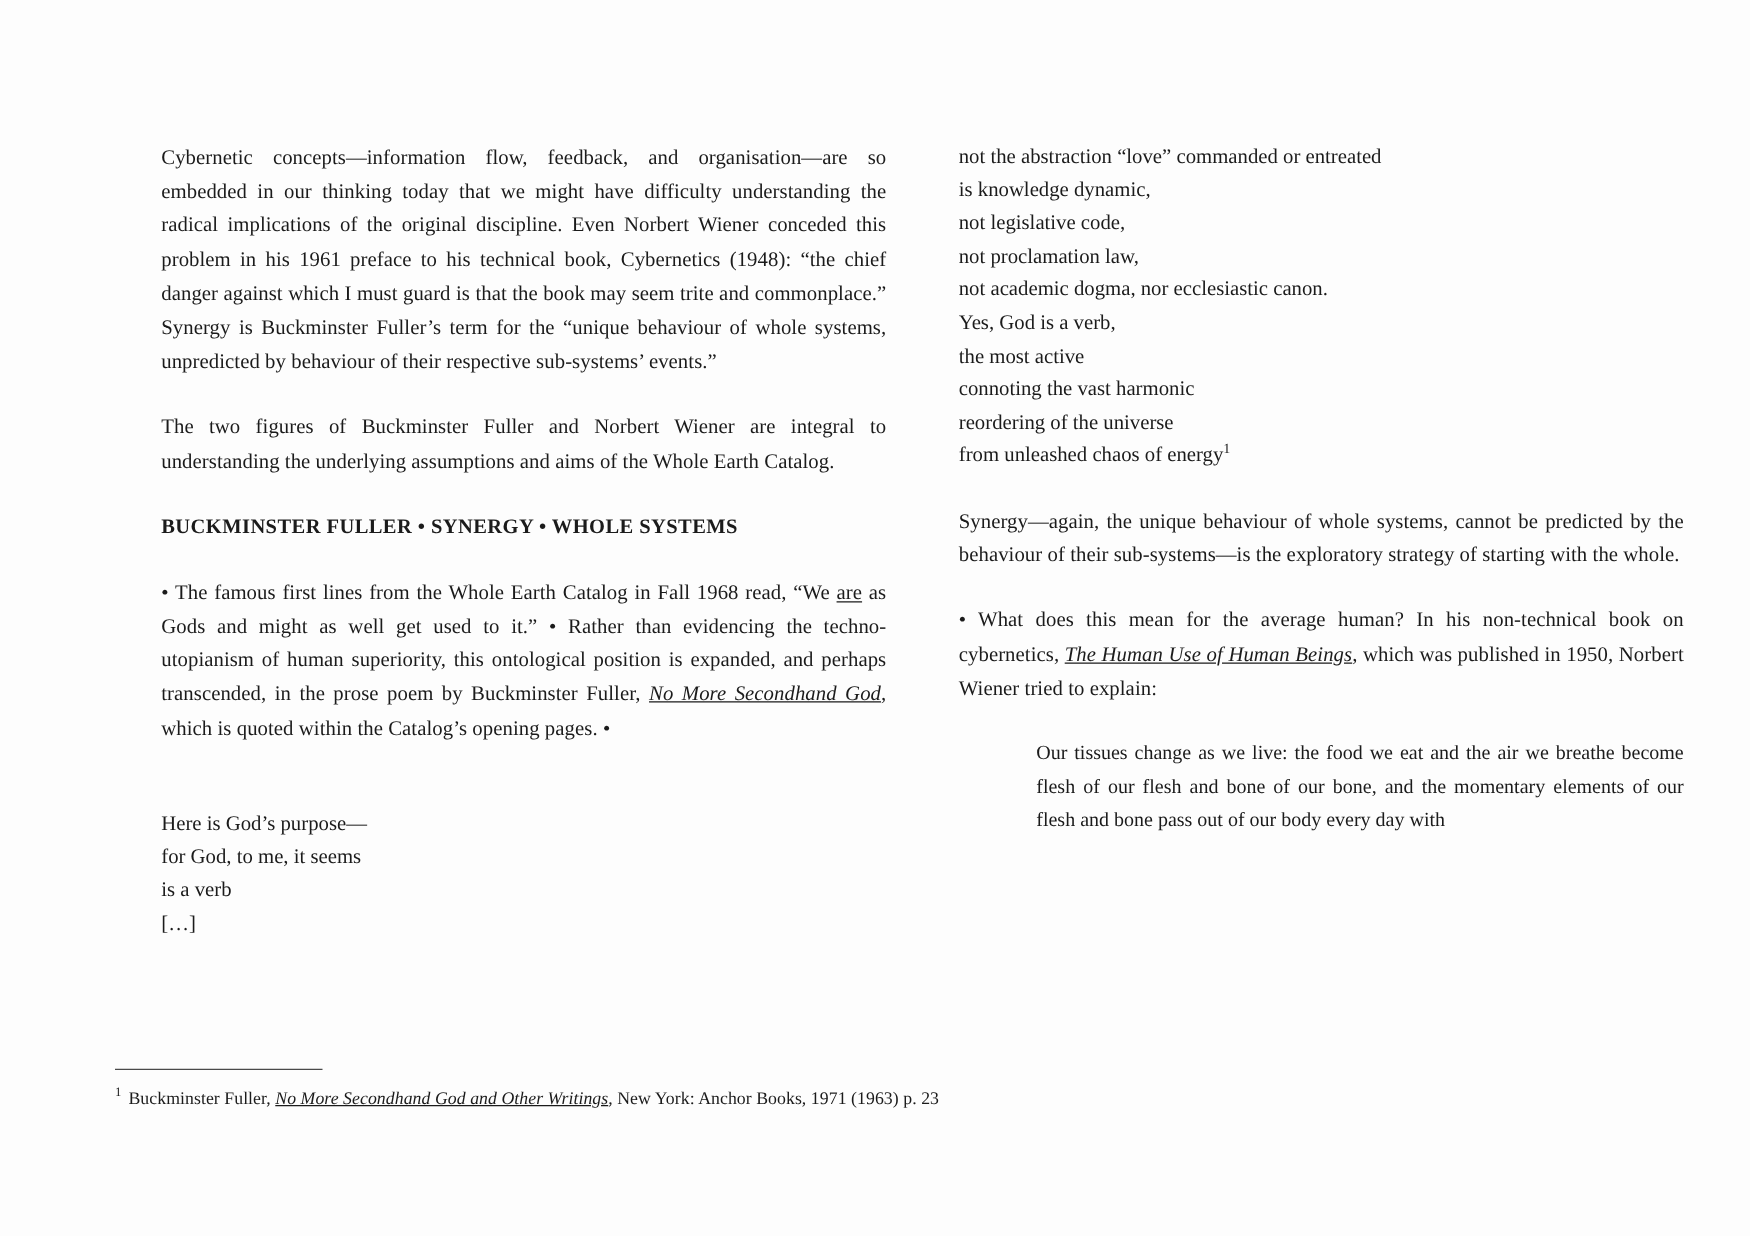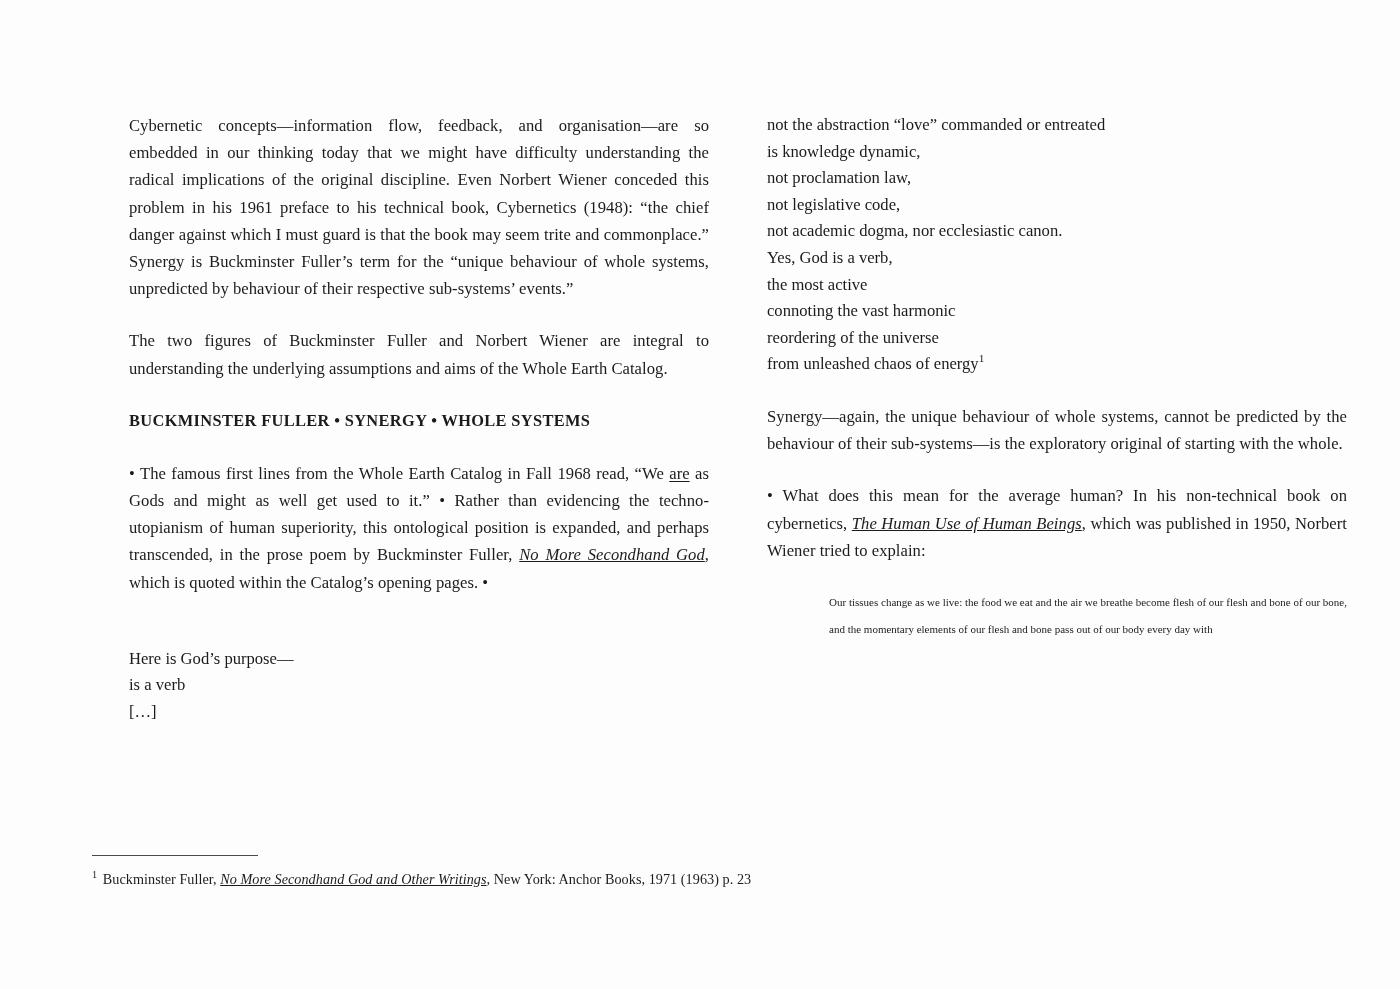--- a/index.html
+++ b/index.html
@@ -71,21 +71,21 @@
     margin-bottom: 0;
   }
   .poem .line {
     font-size: 16.6px;
     line-height: 26.6px;
     text-align: left;
     white-space: pre-wrap;
   }
 
   .quote {
-    font-size: 11px;
+    font-size: 16px;
     line-height: 27.2px;
     text-align: justify;
     margin-left: 62px;
     margin-top: 0;
   }
 
   em, .ital {
     font-style: italic;
     text-decoration: underline;
   }
@@ -140,47 +140,48 @@
       <p class="para">The two figures of Buckminster Fuller and Norbert Wiener are integral to understanding the underlying assumptions and aims of the Whole Earth Catalog.</p>
 
       <p class="heading">BUCKMINSTER FULLER • SYNERGY • WHOLE SYSTEMS</p>
 
       <p class="para"><span>• The famous first lines from the Whole Earth Catalog in Fall 1968 read, “We </span><span class="uline">are</span><span> as Gods and might as well get used to it.” • Rather than evidencing the techno-utopianism of human superiority, this ontological position is expanded, and perhaps transcended, in the prose poem by Buckminster Fuller, </span><span class="ital">No More Secondhand God</span><span>, which is quoted within the Catalog’s opening pages. •</span></p>
 
       <div class="spacer-para"></div>
 
       <div class="poem">
         <div class="line">Here is God’s purpose—</div>
+        <div class="line">for God, to me, it seems</div>
         <div class="line">is a verb</div>
         <div class="line">[…]</div>
       </div>
 
     </div>
 
     <div class="col-gutter"></div>
 
     <div class="col-right">
 
       <div class="poem">
         <div class="line">not the abstraction “love” commanded or entreated</div>
         <div class="line">is knowledge dynamic,</div>
+        <div class="line">not legislative code,</div>
         <div class="line">not proclamation law,</div>
-        <div class="line">not legislative code,</div>
         <div class="line">not academic dogma, nor ecclesiastic canon.</div>
         <div class="line">Yes, God is a verb,</div>
         <div class="line">the most active</div>
         <div class="line">connoting the vast harmonic</div>
         <div class="line">reordering of the universe</div>
         <div class="line"><span>from unleashed chaos of energy</span><sup>1</sup></div>
       </div>
 
       <div class="spacer-para"></div>
 
 
-      <p class="para">Synergy—again, the unique behaviour of whole systems, cannot be predicted by the behaviour of their sub-systems—is the exploratory original of starting with the whole.</p>
+      <p class="para">Synergy—again, the unique behaviour of whole systems, cannot be predicted by the behaviour of their sub-systems—is the exploratory strategy of starting with the whole.</p>
 
       <p class="para"><span>• What does this mean for the average human? In his non-technical book on cybernetics, </span><span class="ital">The Human Use of Human Beings</span><span>, which was published in 1950, Norbert Wiener tried to explain:</span></p>
 
       <p class="quote">Our tissues change as we live: the food we eat and the air we breathe become flesh of our flesh and bone of our bone, and the momentary elements of our flesh and bone pass out of our body every day with</p>
 
     </div>
 
   </div>
 
   <div class="footnote-area">

